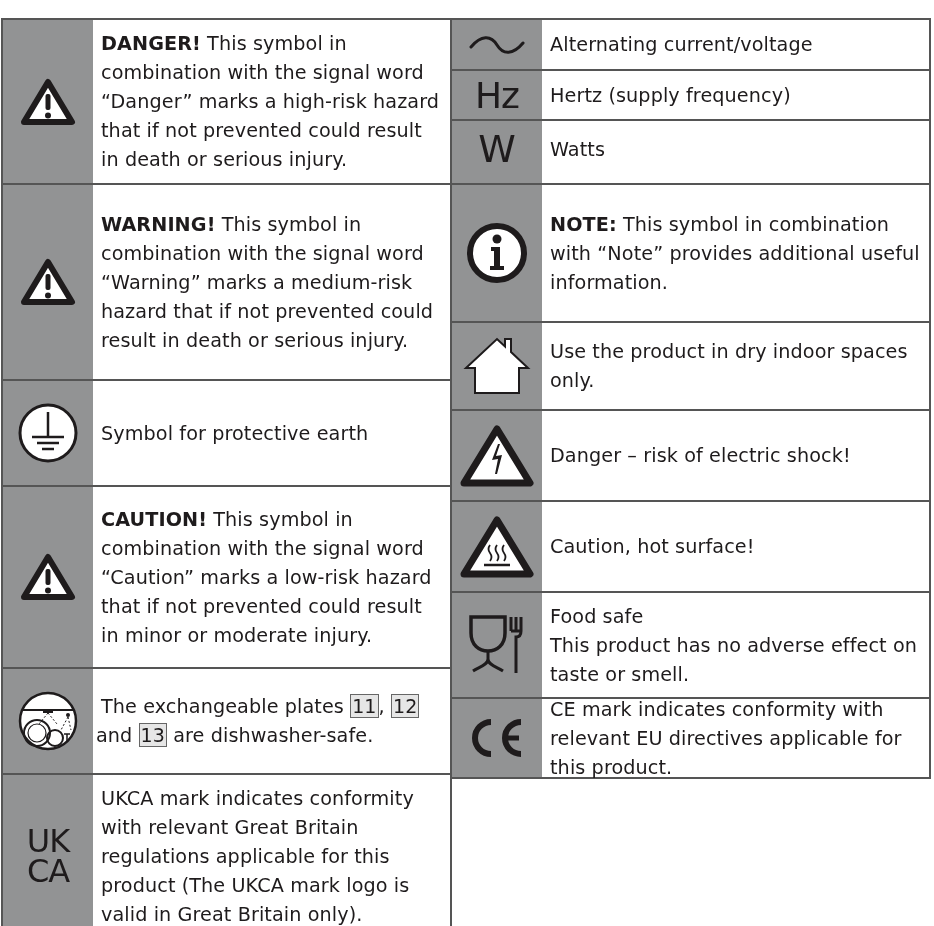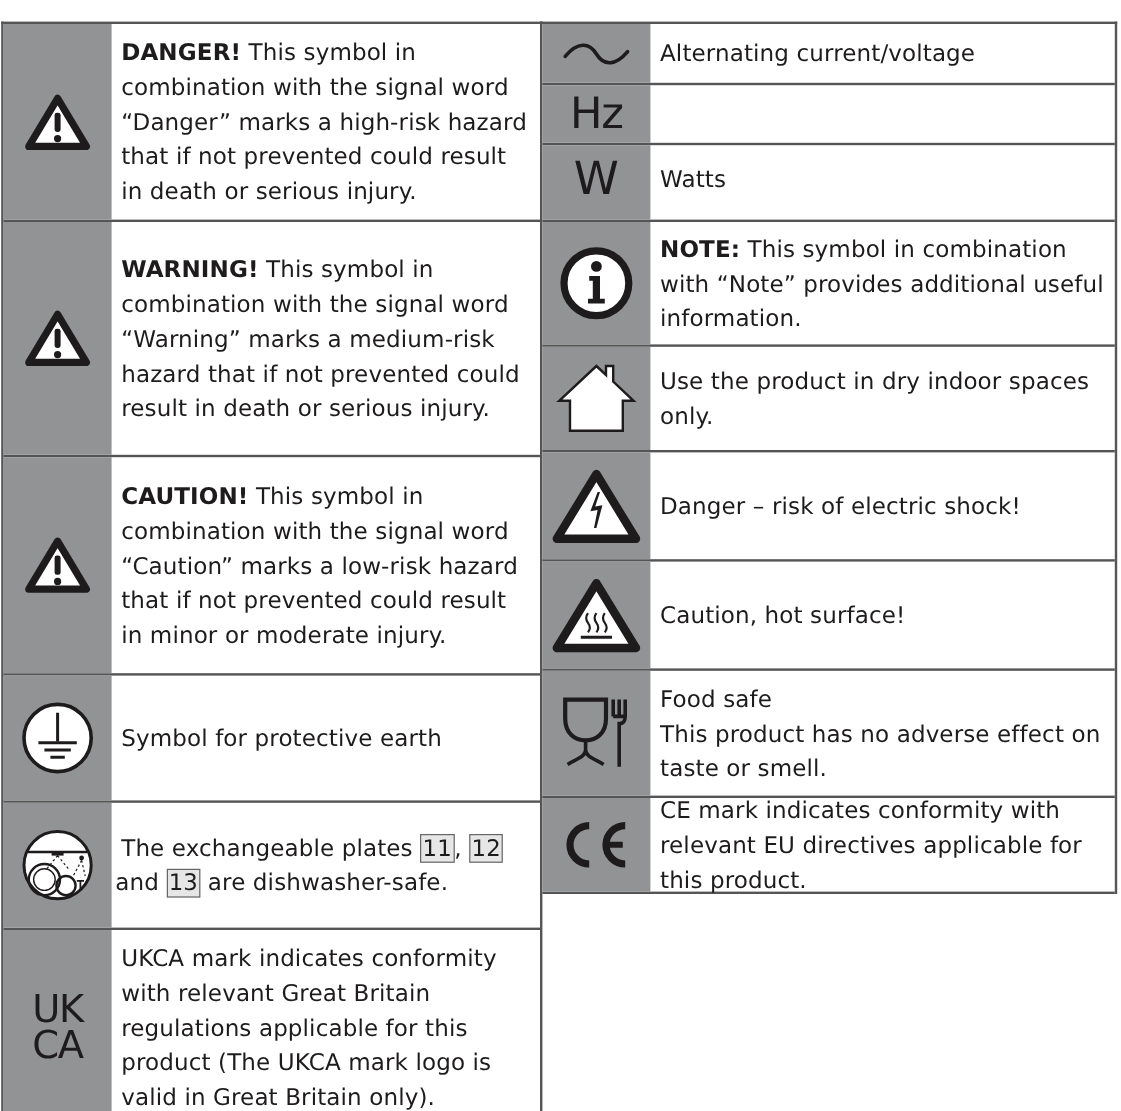--- a/index.html
+++ b/index.html
@@ -37,44 +37,44 @@
       <svg width="56" height="48" viewBox="0 0 56 48">
           <path d="M28 4 L52 44 L4 44 Z" fill="#fff" stroke="#1e1b1c" stroke-width="6" stroke-linejoin="round"></path>
           <rect x="25.5" y="16" width="5" height="16" rx="2" fill="#1e1b1c"></rect>
           <circle cx="28" cy="37.5" r="3" fill="#1e1b1c"></circle>
         </svg>
     </div>
     <div class="txt">
         <div><b>WARNING!</b><span> This symbol in combination with the signal word “Warning” marks a medium-risk hazard that if not prevented could result in death or serious injury.</span></div>
       </div>
   </div>
-  <div class="row" style="height:182px">
-    <div class="sym">
-      <svg width="56" height="48" viewBox="0 0 56 48">
-          <path d="M28 4 L52 44 L4 44 Z" fill="#fff" stroke="#1e1b1c" stroke-width="6" stroke-linejoin="round"></path>
-          <rect x="25.5" y="16" width="5" height="16" rx="2" fill="#1e1b1c"></rect>
-          <circle cx="28" cy="37.5" r="3" fill="#1e1b1c"></circle>
-        </svg>
-    </div>
-    <div class="txt">
-        <div><b>CAUTION!</b><span> This symbol in combination with the signal word “Caution” marks a low-risk hazard that if not prevented could result in minor or moderate injury.</span></div>
-      </div>
-  </div>
   <div class="row" style="height:106px">
     <div class="sym">
       <svg width="62" height="62" viewBox="0 0 62 62">
           <circle cx="31" cy="31" r="28" fill="#fff" stroke="#1e1b1c" stroke-width="3"></circle>
           <line x1="31" y1="10" x2="31" y2="34" stroke="#1e1b1c" stroke-width="2.5"></line>
           <line x1="15" y1="35" x2="47" y2="35" stroke="#1e1b1c" stroke-width="2.5"></line>
           <line x1="20" y1="41" x2="42" y2="41" stroke="#1e1b1c" stroke-width="2.5"></line>
           <line x1="25" y1="47" x2="37" y2="47" stroke="#1e1b1c" stroke-width="2.5"></line>
         </svg>
     </div>
     <div class="txt">
         <div>Symbol for protective earth</div>
+      </div>
+  </div>
+  <div class="row" style="height:182px">
+    <div class="sym">
+      <svg width="56" height="48" viewBox="0 0 56 48">
+          <path d="M28 4 L52 44 L4 44 Z" fill="#fff" stroke="#1e1b1c" stroke-width="6" stroke-linejoin="round"></path>
+          <rect x="25.5" y="16" width="5" height="16" rx="2" fill="#1e1b1c"></rect>
+          <circle cx="28" cy="37.5" r="3" fill="#1e1b1c"></circle>
+        </svg>
+    </div>
+    <div class="txt">
+        <div><b>CAUTION!</b><span> This symbol in combination with the signal word “Caution” marks a low-risk hazard that if not prevented could result in minor or moderate injury.</span></div>
       </div>
   </div>
   <div class="row" style="height:106px">
     <div class="sym">
       <svg width="62" height="62" viewBox="0 0 62 62">
           <circle cx="31" cy="31" r="28" fill="#fff" stroke="#1e1b1c" stroke-width="2.5"></circle>
           <path d="M6 20 H56" stroke="#1e1b1c" stroke-width="2"></path>
           <rect x="26" y="20" width="10" height="3" fill="#1e1b1c"></rect>
           <path d="M31 23 L22 34 M31 23 L40 34" stroke="#1e1b1c" stroke-width="1" stroke-dasharray="2 2"></path>
           <circle cx="51" cy="25" r="2" fill="#1e1b1c"></circle>
@@ -110,30 +110,33 @@
         </svg>
     </div>
     <div class="txt">
         <div>Alternating current/voltage</div>
       </div>
   </div>
   <div class="row" style="height:50px">
     <div class="sym">
       <span class="glyph-text" style="font-size:36px;letter-spacing:-1px">Hz</span>
     </div>
+    <div class="txt">
+        <div>Hertz (supply frequency)</div>
+      </div>
   </div>
   <div class="row" style="height:64px">
     <div class="sym">
       <span class="glyph-text" style="font-size:38px;margin-top:-6px">W</span>
     </div>
     <div class="txt" style="justify-content:flex-start;padding-top:14px">
         <div>Watts</div>
       </div>
   </div>
-  <div class="row" style="height:104px">
+  <div class="row" style="height:138px">
     <div class="sym">
       <svg width="62" height="62" viewBox="0 0 62 62">
           <circle cx="31" cy="31" r="27" fill="#fff" stroke="#1e1b1c" stroke-width="6"></circle>
           <circle cx="31" cy="17" r="4.5" fill="#1e1b1c"></circle>
           <path d="M25 25 H34 V44 H38 V48 H24 V44 H28 V29 H25 Z" fill="#1e1b1c"></path>
         </svg>
     </div>
     <div class="txt">
         <div><b>NOTE:</b><span> This symbol in combination with “Note” provides additional useful information.</span></div>
       </div>

